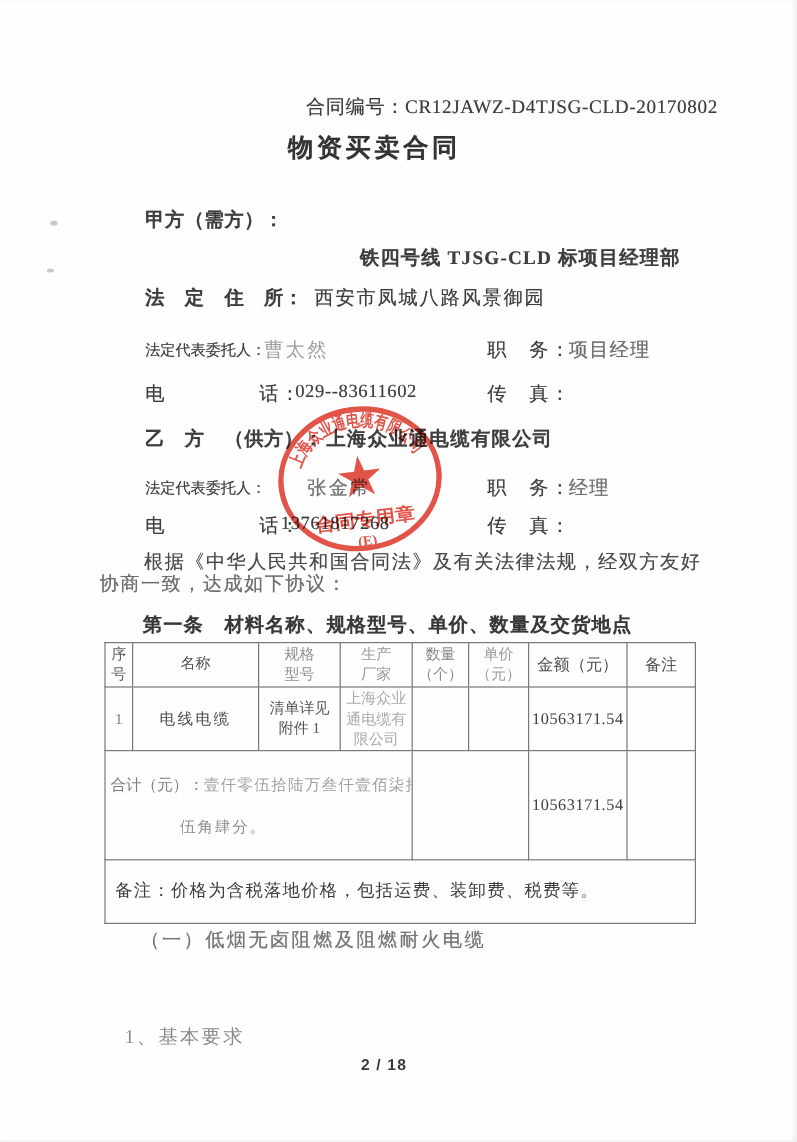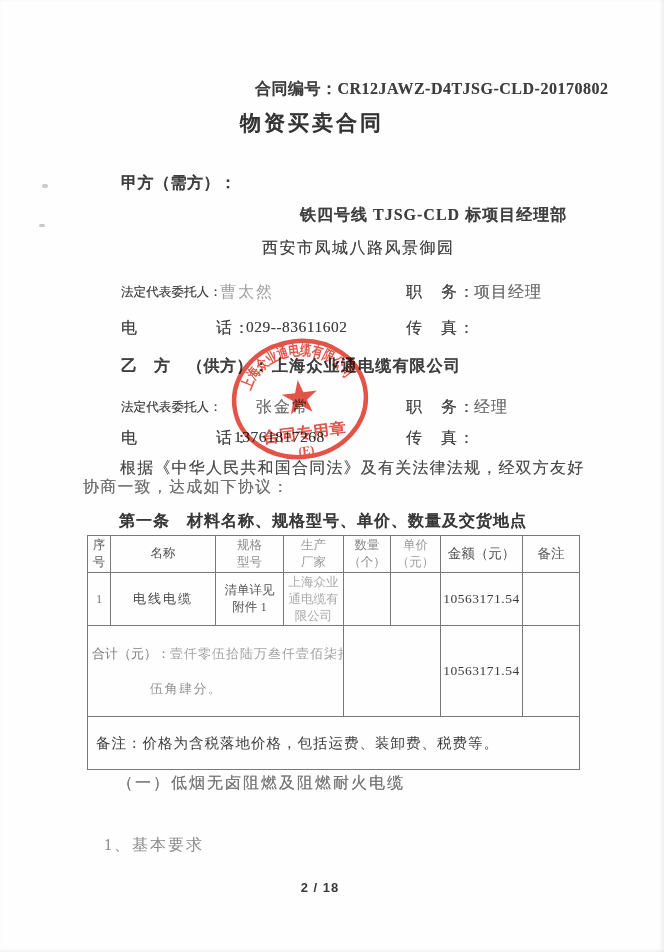--- a/index.html
+++ b/index.html
@@ -71,33 +71,34 @@
 </style>
 </head>
 <body>
 
 <div class="page">
 
   <div class="speck" style="left:42px;top:184px;width:6px;height:4px;"></div>
   <div class="speck" style="left:39px;top:224px;width:6px;height:3px;"></div>
 
   <div class="line" style="top:79px;">
-    <span style="left:255px;letter-spacing:0.5px;font-weight:bold;">合同编号：CR12JAWZ-D4TJSG-CLD-20170802</span>
+    <span style="left:255px;letter-spacing:0.5px;">合同编号：CR12JAWZ-D4TJSG-CLD-20170802</span>
   </div>
   <div class="line" style="top:109px;">
     <span class="bold" style="left:240px;font-size:21px;letter-spacing:3px;color:#333;">物资买卖合同</span>
   </div>
 
   <div class="line" style="top:173px;">
     <span class="semibold" style="left:121px;letter-spacing:0.5px;">甲方（需方）：</span>
   </div>
   <div class="line" style="top:205px;">
     <span class="semibold" style="left:300px;letter-spacing:1px;">铁四号线 TJSG-CLD 标项目经理部</span>
   </div>
   <div class="line" style="top:238px;">
+    <span class="semibold" style="left:121px;letter-spacing:0.5px;">法　定　住　所：</span>
     <span style="left:262px;">西安市凤城八路风景御园</span>
   </div>
   <div class="line" style="top:282px;">
     <span class="smalllabel" style="left:121px;top:2px;">法定代表委托人：</span>
     <span class="faded" style="left:220px;letter-spacing:2px;">曹太然</span>
     <span style="left:406px;">职　务：</span>
     <span class="mid" style="left:474px;letter-spacing:1px;">项目经理</span>
   </div>
   <div class="line" style="top:318px;">
     <span style="left:121px;">电</span>
@@ -187,21 +188,21 @@
     </tr>
     <tr>
       <td colspan="8" class="note-cell" style="height:40px;">备注：价格为含税落地价格，包括运费、装卸费、税费等。</td>
     </tr>
   </tbody>
     </table>
 
   <div class="line" style="top:773px;">
     <span style="left:117px;letter-spacing:2px;color:#767676;">（一）低烟无卤阻燃及阻燃耐火电缆</span>
   </div>
-  <div class="line" style="top:835px;padding-left:35px;">
+  <div class="line" style="top:854px;padding-left:35px;">
     <span class="faded" style="left:104px;letter-spacing:2px;color:#8a8a8a !important;">1、基本要求</span>
   </div>
 
   <div class="stamp">
     <svg width="150" height="130" viewBox="0 0 150 130" xmlns="http://www.w3.org/2000/svg">
       <defs>
         <path id="sealArc" d="M 25.7 53.6 A 51 44 0 0 1 124.3 53.6" fill="none"></path>
       </defs>
       <ellipse cx="75" cy="65" rx="66" ry="58" fill="none" stroke="#e14438" stroke-width="4.5"></ellipse>
       <text font-size="14.5" font-weight="bold" fill="#e14438">

